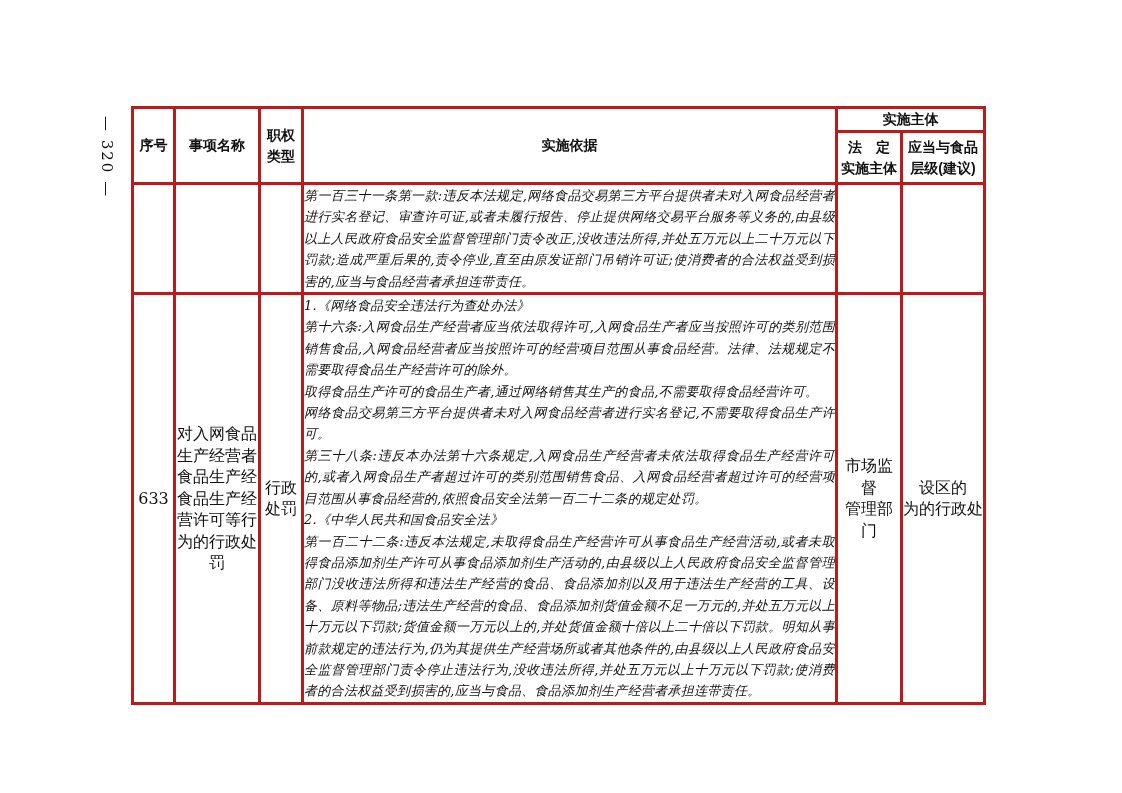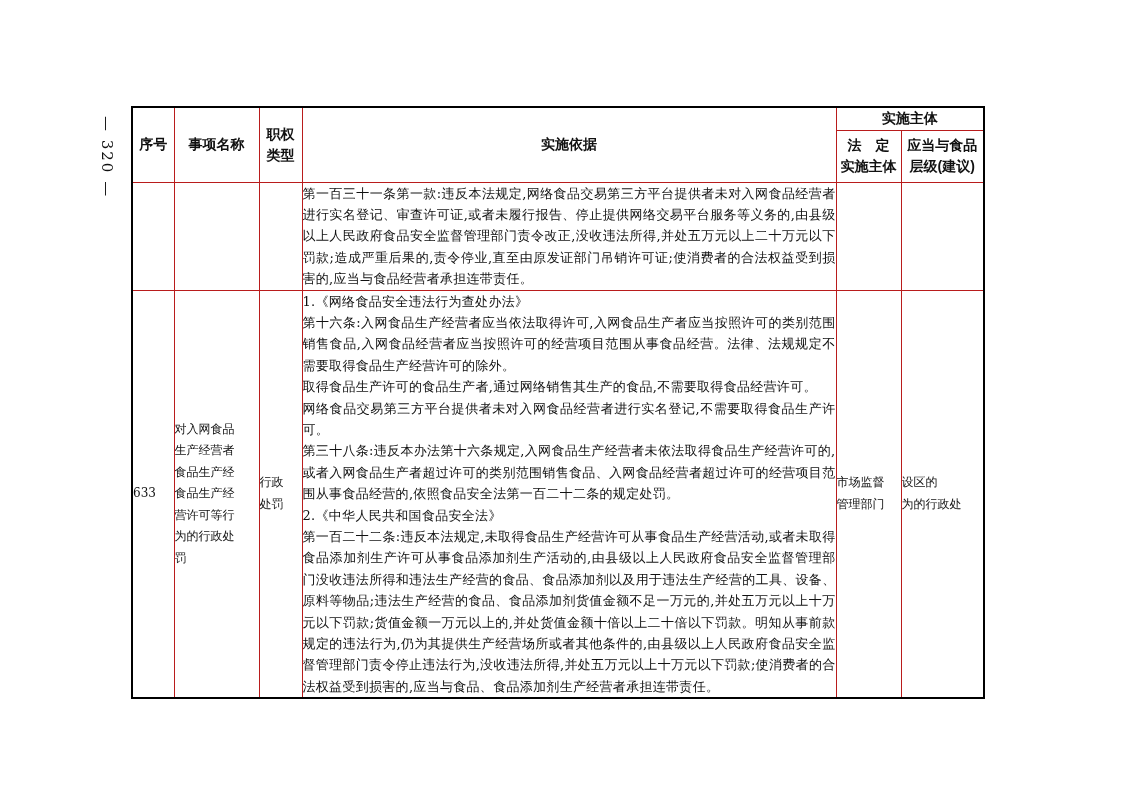--- a/index.html
+++ b/index.html
@@ -36,21 +36,21 @@
   table.doc-table {
     position: absolute;
     left: 131px;
     top: 106px;
     width: 852px;
     border-collapse: collapse;
     table-layout: fixed;
   }
   table.doc-table th,
   table.doc-table td {
-    border: 1px solid #b91c1c;
+    border: 3px solid #b91c1c;
     padding: 0;
     overflow: hidden;
   }
   table.doc-table {
     border: 2px solid #000000;
   }
   th.hdr {
     font-family: "Liberation Sans", sans-serif;
     font-weight: bold;
     font-size: 14px;
@@ -58,32 +58,34 @@
     vertical-align: middle;
     line-height: 21px;
     color: #111111;
   }
   tr.hdr-top { height: 23px; }
   tr.hdr-sub { height: 52px; }
   tr.row-cont { height: 107px; }
   tr.row-main { height: 402px; }
 
   td.center-cell {
+    text-align: center;
     vertical-align: middle;
-    font-size: 12px;
+    font-size: 16px;
     line-height: 21.5px;
   }
   td.basis-cell {
     vertical-align: top;
     text-align: justify;
     text-justify: inter-ideograph;
     font-size: 13px;
     line-height: 21.4px;
     padding: 5px 9px 4px 8px;
     letter-spacing: 0.3px;
+    font-style: italic;
   }
   td.basis-cell .para {
     text-align: justify;
   }
   .seq-num {
     font-size: 14.5px;
     margin-top: 15px;
   }
 </style>
 </head>

